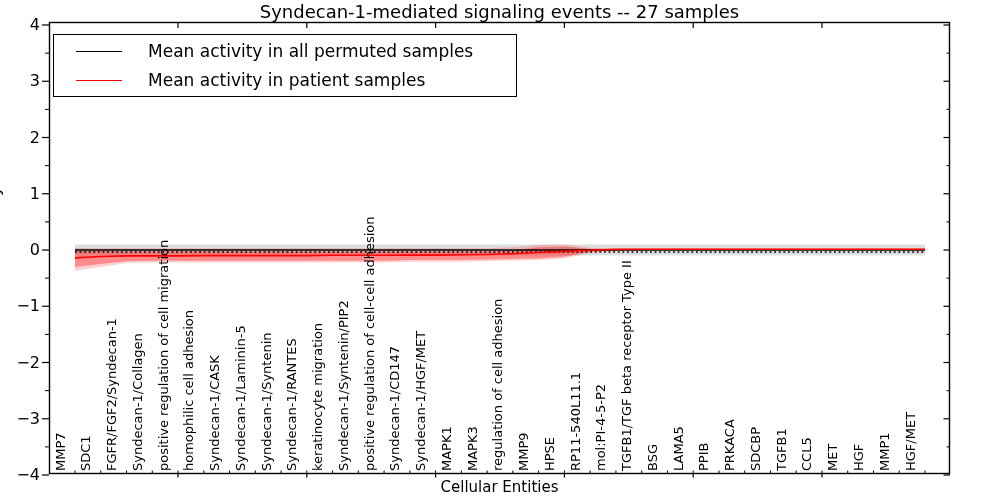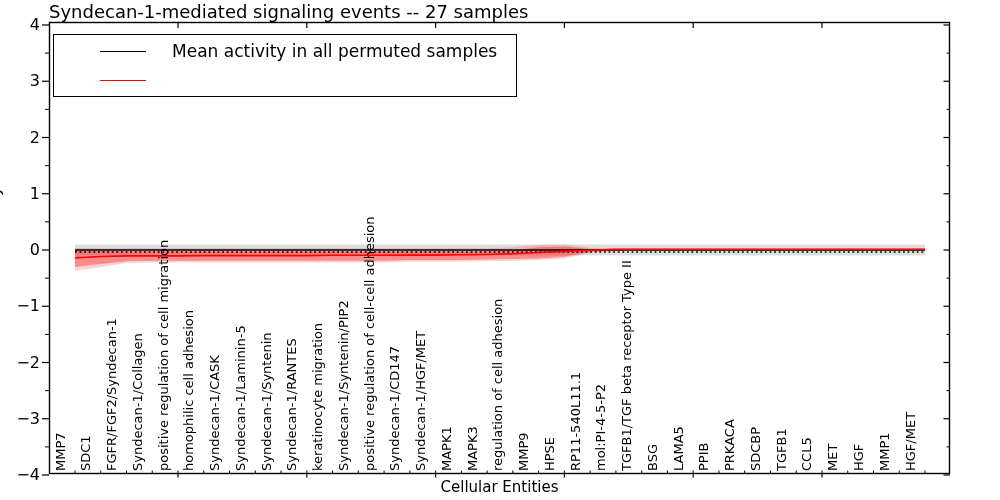--- a/index.html
+++ b/index.html
@@ -1,31 +1,31 @@
 <!DOCTYPE html>
 <html><head>
 <meta charset="utf-8">
 <style>
   html,body{margin:0;padding:0;background:#fff;}
   #page{position:relative;width:1000px;height:500px;background:#fff;overflow:hidden;
         font-family:"DejaVu Sans","Liberation Sans",sans-serif;color:#000;}
   #chart-svg{position:absolute;left:0;top:0;}
-  .title{position:absolute;left:49px;top:1px;width:901px;text-align:left;
+  .title{position:absolute;left:49px;top:1px;width:901px;text-align:center;
          font-size:18px;line-height:21px;}
   .xlabel{position:absolute;left:49px;top:478px;width:901px;text-align:center;
           font-size:15px;}
   .ylabel{position:absolute;left:4px;top:300px;height:18px;line-height:18px;font-size:16.5px;
           white-space:nowrap;transform:rotate(-90deg);transform-origin:left bottom;}
   .ytick{position:absolute;left:0;width:40px;text-align:right;font-size:16px;
          height:18px;line-height:18px;}
   .xtick{position:absolute;height:14px;line-height:14px;font-size:13px;white-space:nowrap;
          transform:rotate(-90deg);transform-origin:left bottom;}
   .legend{position:absolute;left:53px;top:34px;width:464px;height:63px;background:#fff;
           border:1.6px solid #000;box-sizing:border-box;display:flex;flex-direction:column;
-          justify-content:center;gap:4px;padding-left:24px;}
+          justify-content:center;gap:4px;}
   .legend-row{display:flex;align-items:center;height:25px;}
   .legend-line{display:inline-block;width:46px;height:0;border-top:1.8px solid #000;
                margin-left:22px;flex:none;}
   .legend-label{margin-left:26px;font-size:17px;white-space:nowrap;}
 </style>
 </head>
 <body>
 
 <div id="page">
   <svg id="chart-svg" width="1000" height="500">
@@ -165,15 +165,16 @@
   <div class="title">Syndecan-1-mediated signaling events -- 27 samples</div>
   <div class="ylabel">Inferred Activity</div>
   <div class="xlabel">Cellular Entities</div>
   <div class="legend">
     <div class="legend-row">
       <span class="legend-line" style="border-top-color: rgb(0, 0, 0);"></span>
       <span class="legend-label">Mean activity in all permuted samples</span>
     </div>
     <div class="legend-row">
       <span class="legend-line" style="border-top-color: rgb(255, 0, 0);"></span>
+      <span class="legend-label">Mean activity in patient samples</span>
     </div>
   </div>
 </div>
 
 </body></html>

